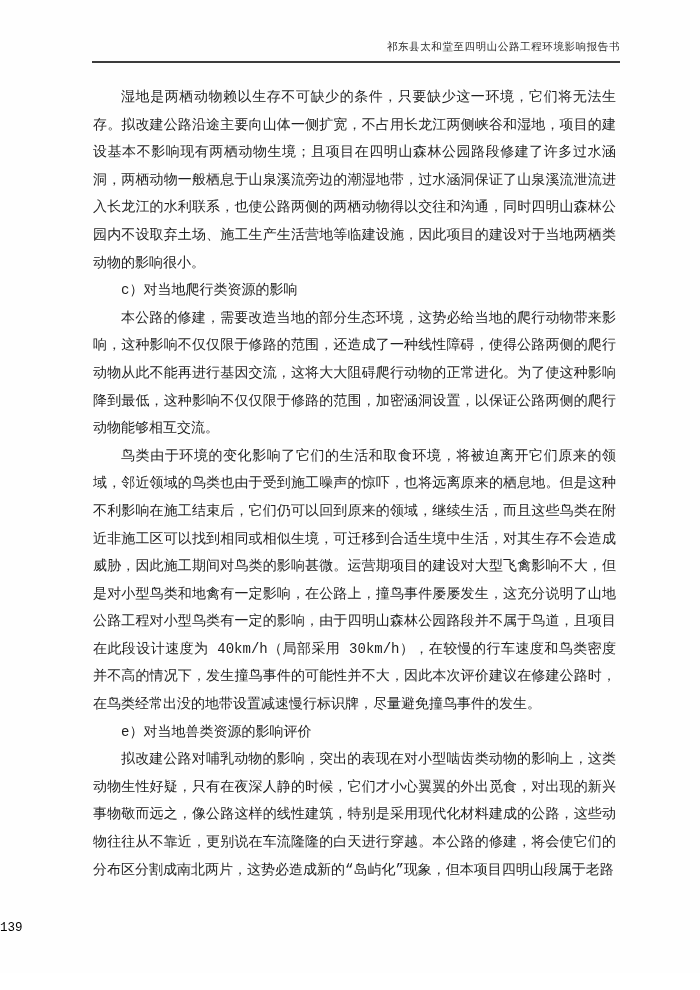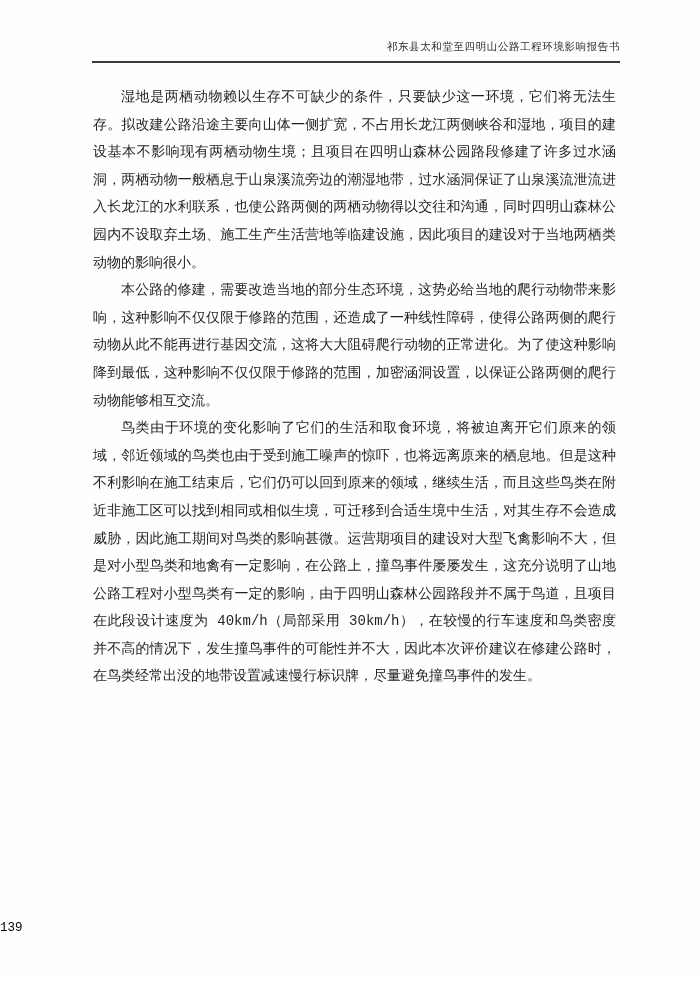--- a/index.html
+++ b/index.html
@@ -69,21 +69,24 @@
 
 <div class="page">
 
   <div>
     <span class="header-title">祁东县太和堂至四明山公路工程环境影响报告书</span>
     <div class="header-rule"></div>
   </div>
 
   <div class="content">
     <p class="para">湿地是两栖动物赖以生存不可缺少的条件，只要缺少这一环境，它们将无法生存。拟改建公路沿途主要向山体一侧扩宽，不占用长龙江两侧峡谷和湿地，项目的建设基本不影响现有两栖动物生境；且项目在四明山森林公园路段修建了许多过水涵洞，两栖动物一般栖息于山泉溪流旁边的潮湿地带，过水涵洞保证了山泉溪流泄流进入长龙江的水利联系，也使公路两侧的两栖动物得以交往和沟通，同时四明山森林公园内不设取弃土场、施工生产生活营地等临建设施，因此项目的建设对于当地两栖类动物的影响很小。</p>
+    <p class="heading">c）对当地爬行类资源的影响</p>
     <p class="para">本公路的修建，需要改造当地的部分生态环境，这势必给当地的爬行动物带来影响，这种影响不仅仅限于修路的范围，还造成了一种线性障碍，使得公路两侧的爬行动物从此不能再进行基因交流，这将大大阻碍爬行动物的正常进化。为了使这种影响降到最低，这种影响不仅仅限于修路的范围，加密涵洞设置，以保证公路两侧的爬行动物能够相互交流。</p>
     <p class="para">鸟类由于环境的变化影响了它们的生活和取食环境，将被迫离开它们原来的领域，邻近领域的鸟类也由于受到施工噪声的惊吓，也将远离原来的栖息地。但是这种不利影响在施工结束后，它们仍可以回到原来的领域，继续生活，而且这些鸟类在附近非施工区可以找到相同或相似生境，可迁移到合适生境中生活，对其生存不会造成威胁，因此施工期间对鸟类的影响甚微。运营期项目的建设对大型飞禽影响不大，但是对小型鸟类和地禽有一定影响，在公路上，撞鸟事件屡屡发生，这充分说明了山地公路工程对小型鸟类有一定的影响，由于四明山森林公园路段并不属于鸟道，且项目在此段设计速度为 40km/h（局部采用 30km/h），在较慢的行车速度和鸟类密度并不高的情况下，发生撞鸟事件的可能性并不大，因此本次评价建议在修建公路时，在鸟类经常出没的地带设置减速慢行标识牌，尽量避免撞鸟事件的发生。</p>
+    <p class="heading">e）对当地兽类资源的影响评价</p>
+    <p class="para">拟改建公路对哺乳动物的影响，突出的表现在对小型啮齿类动物的影响上，这类动物生性好疑，只有在夜深人静的时候，它们才小心翼翼的外出觅食，对出现的新兴事物敬而远之，像公路这样的线性建筑，特别是采用现代化材料建成的公路，这些动物往往从不靠近，更别说在车流隆隆的白天进行穿越。本公路的修建，将会使它们的分布区分割成南北两片，这势必造成新的“岛屿化”现象，但本项目四明山段属于老路</p>
   </div>
 
   <div class="footer">
     <span>139</span>
   </div>
 
 </div>
 
 </body></html>

